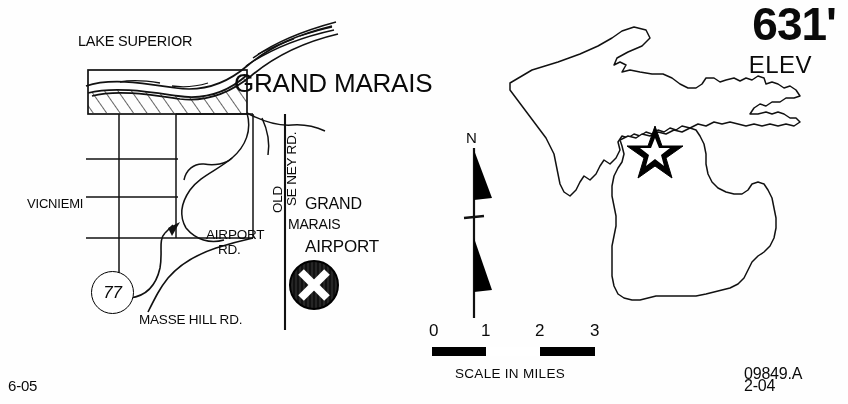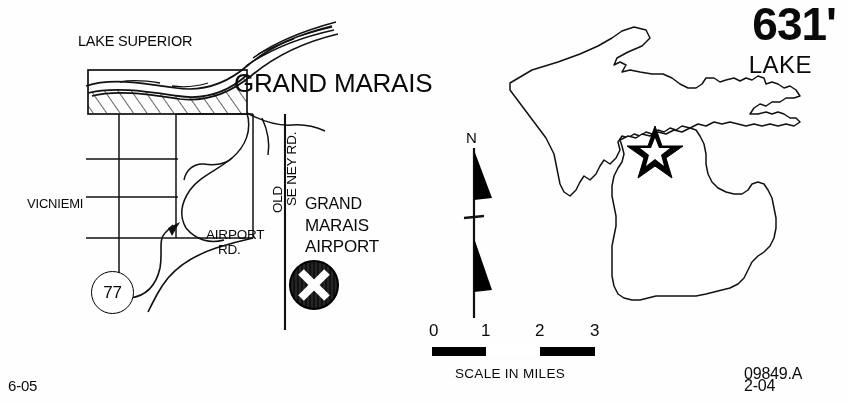--- a/index.html
+++ b/index.html
@@ -28,23 +28,23 @@
   }
 
   
   #lake-superior-label   { left: 78px;  top: 34px;  font-size: 14.5px; }
   #grand-marais-label    { left: 234px; top: 70px;  font-size: 26px; }
   #vicniemi-label        { left: 27px;  top: 197px; font-size: 13px; }
   #airport-rd-1          { left: 206px; top: 228px; font-size: 13.5px; }
   #airport-rd-2          { left: 218px; top: 243px; font-size: 13.5px; }
   #masse-hill-label      { left: 139px; top: 313px; font-size: 13.5px; }
   #gm-airport-1          { left: 305px; top: 196px; font-size: 16px; }
-  #gm-airport-2          { left: 305px; top: 217px; font-size: 17px; }
+  #gm-airport-2          { left: 288px; top: 217px; font-size: 14px; }
   #gm-airport-3          { left: 305px; top: 238px; font-size: 17px; }
-  #route-77-text         { left: 0; top: 0; font-size: 16px; }
+  #route-77-text         { left: 0; top: 0; font-size: 16px; font-style: italic; }
 
   #old-rd-label, #seney-rd-label {
     transform-origin: 0 0;
     transform: rotate(-90deg);
     font-size: 13.5px;
   }
   #old-rd-label   { left: 271px; top: 213px; }
   #seney-rd-label { left: 285px; top: 206px; }
 
   #location-title { left: 186px; top: 363px; font-size: 18px; letter-spacing: 1px; }
@@ -186,28 +186,29 @@
     </g>
   </svg>
 
   <div class="lbl" id="grand-marais-label">GRAND MARAIS</div>
   <div class="lbl" id="lake-superior-label">LAKE SUPERIOR</div>
   <div class="lbl" id="vicniemi-label">VICNIEMI</div>
   <div class="lbl" id="airport-rd-1">AIRPORT</div>
   <div class="lbl" id="airport-rd-2">RD.</div>
   <div class="lbl" id="old-rd-label">OLD</div>
   <div class="lbl" id="seney-rd-label">SE NEY RD.</div>
+  <div class="lbl" id="masse-hill-label">MASSE HILL RD.</div>
   <div class="lbl" id="gm-airport-1">GRAND</div>
   <div class="lbl" id="gm-airport-2">MARAIS</div>
   <div class="lbl" id="gm-airport-3">AIRPORT</div>
 
   <div class="lbl" id="sheet-code-left">6-05</div>
 
   <div class="lbl" id="elev-value">631'</div>
-  <div class="lbl" id="elev-label">LAKE</div>
+  <div class="lbl" id="elev-label">ELEV</div>
 
   <svg class="svg-layer" style="left:500px; top:18px;" width="310" height="310" viewBox="0 0 310 310">
 
     <path fill="#ffffff" stroke="#111" stroke-width="1.5" stroke-linejoin="round" d="M10,65 L32,52 L58,44 L80,36 L98,28 L112,20 L122,13 L134,9
              L146,12 L150,20 L142,28 L128,34 L117,40 L114,47
              L120,44 L126,47 L122,54 L130,52 L140,54 L152,56 L163,56
              L172,60 L180,66 L188,70 L196,70 L202,66 L206,60
              L214,60 L220,64 L226,62 L234,60 L240,63 L246,60 L252,62
              L258,58 L264,60 L266,66 L272,64 L278,66 L284,70 L290,68
              L296,72 L300,78 L294,80 L286,80 L280,84 L272,84 L266,88

